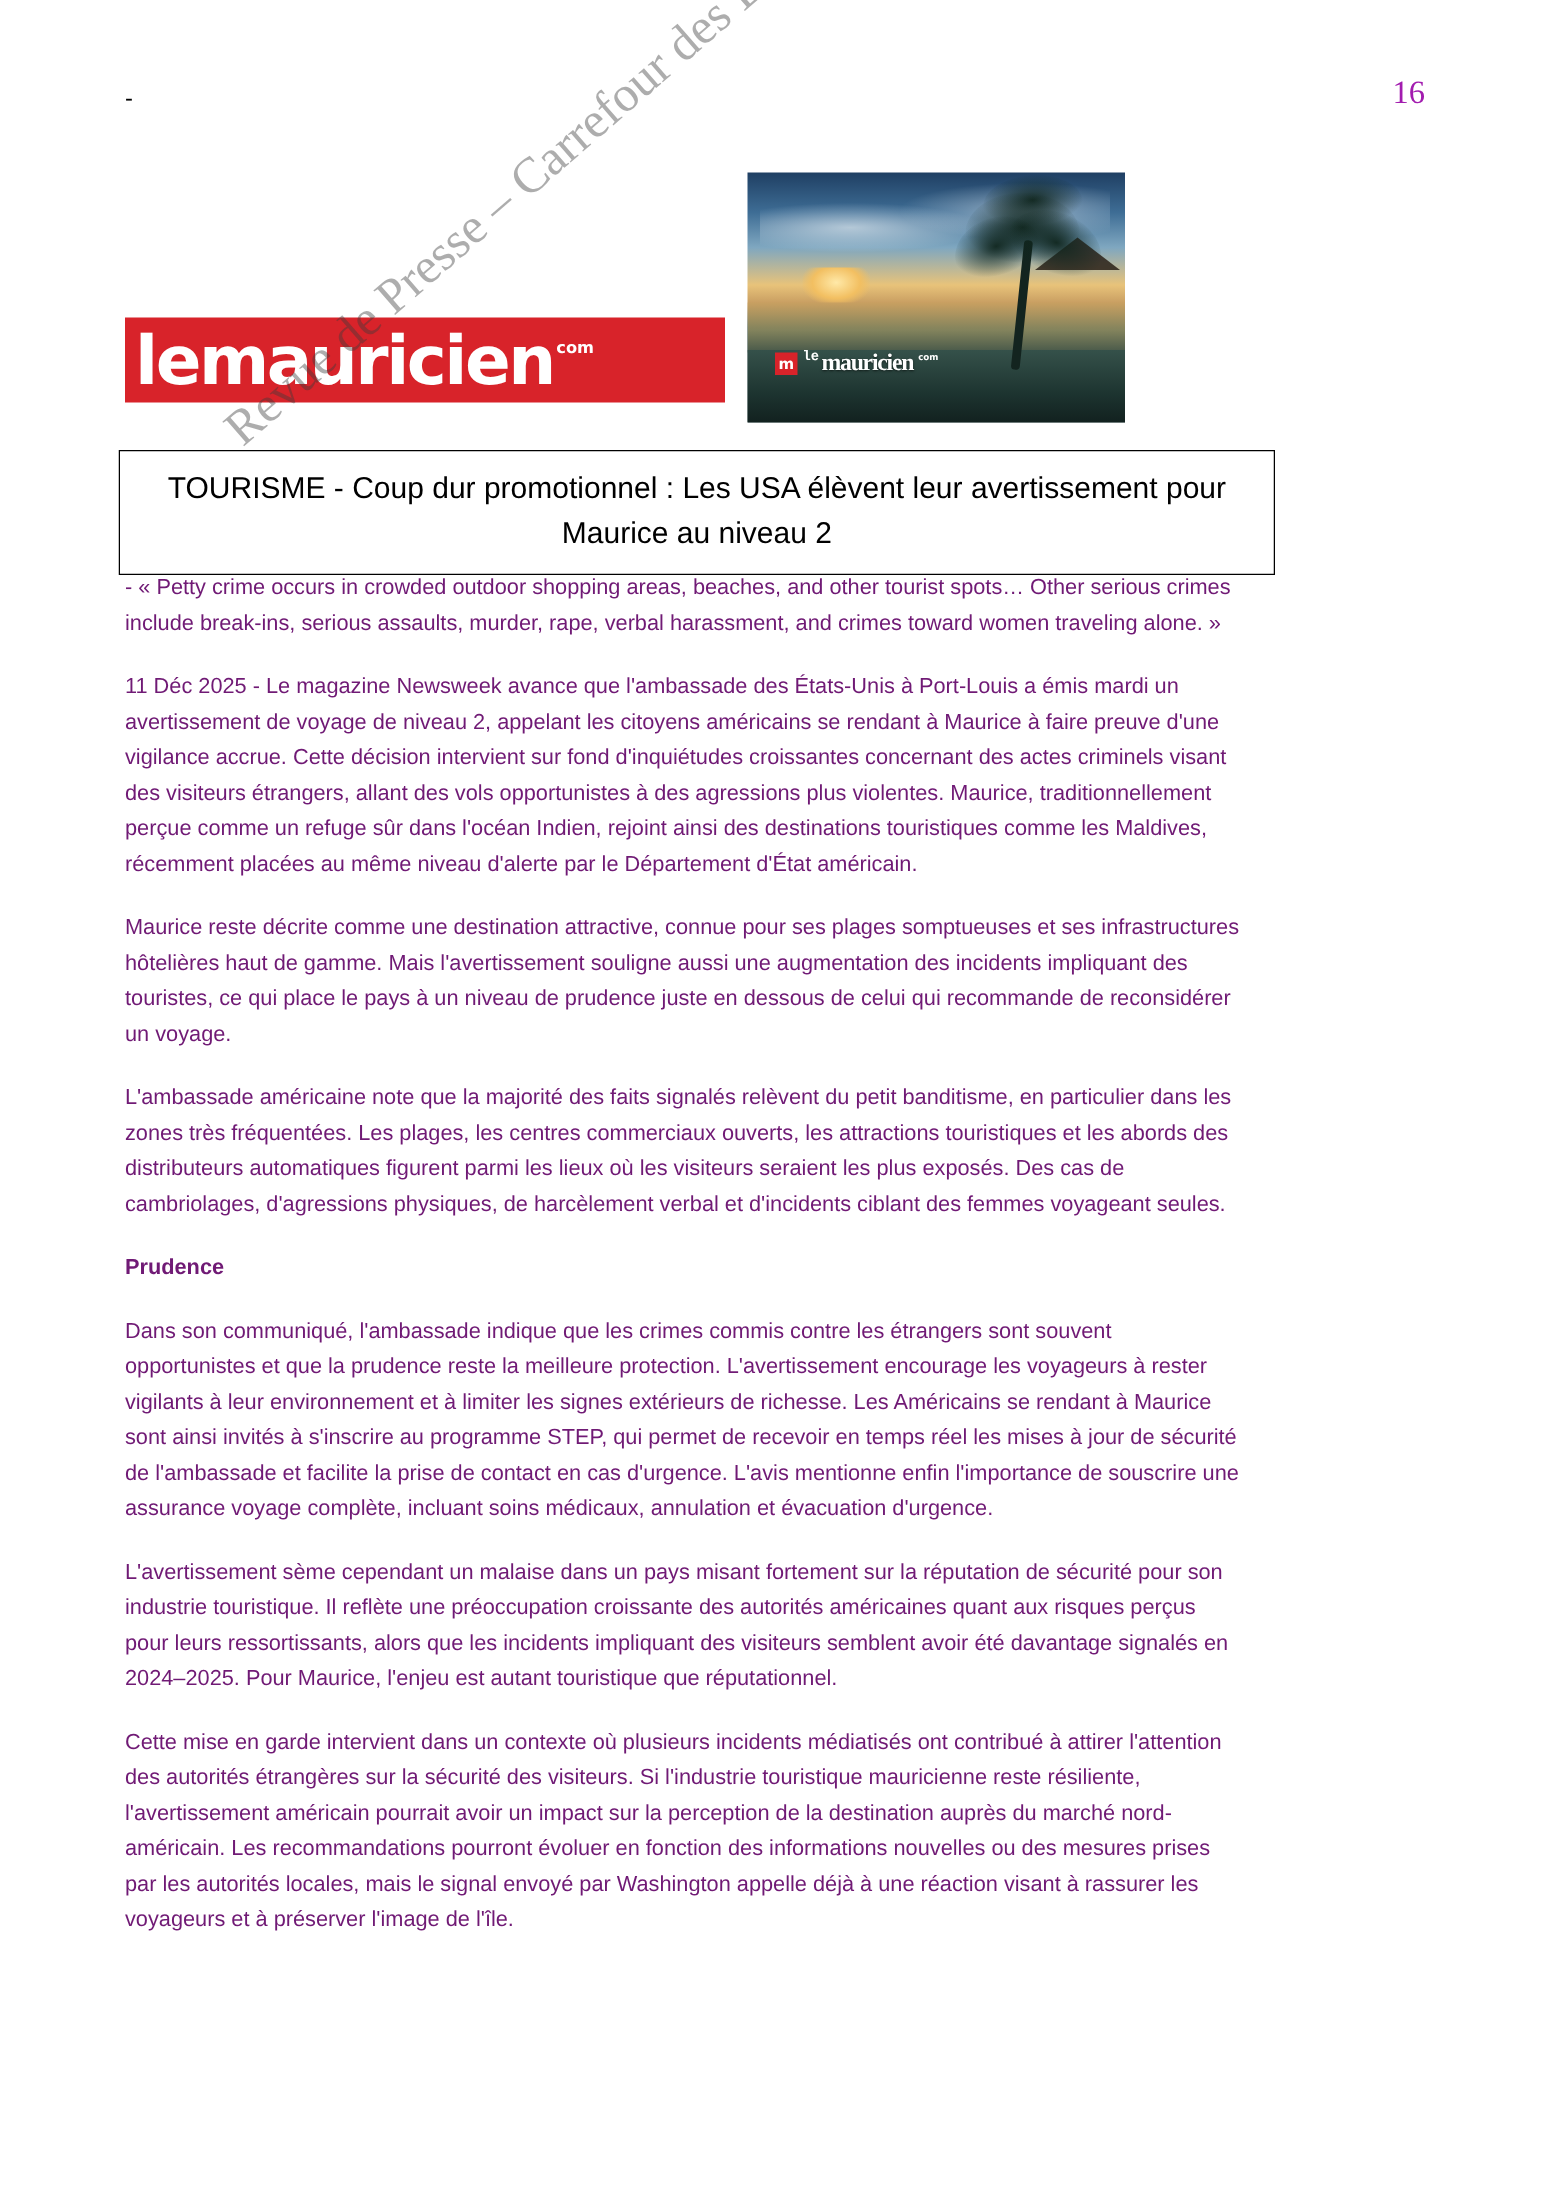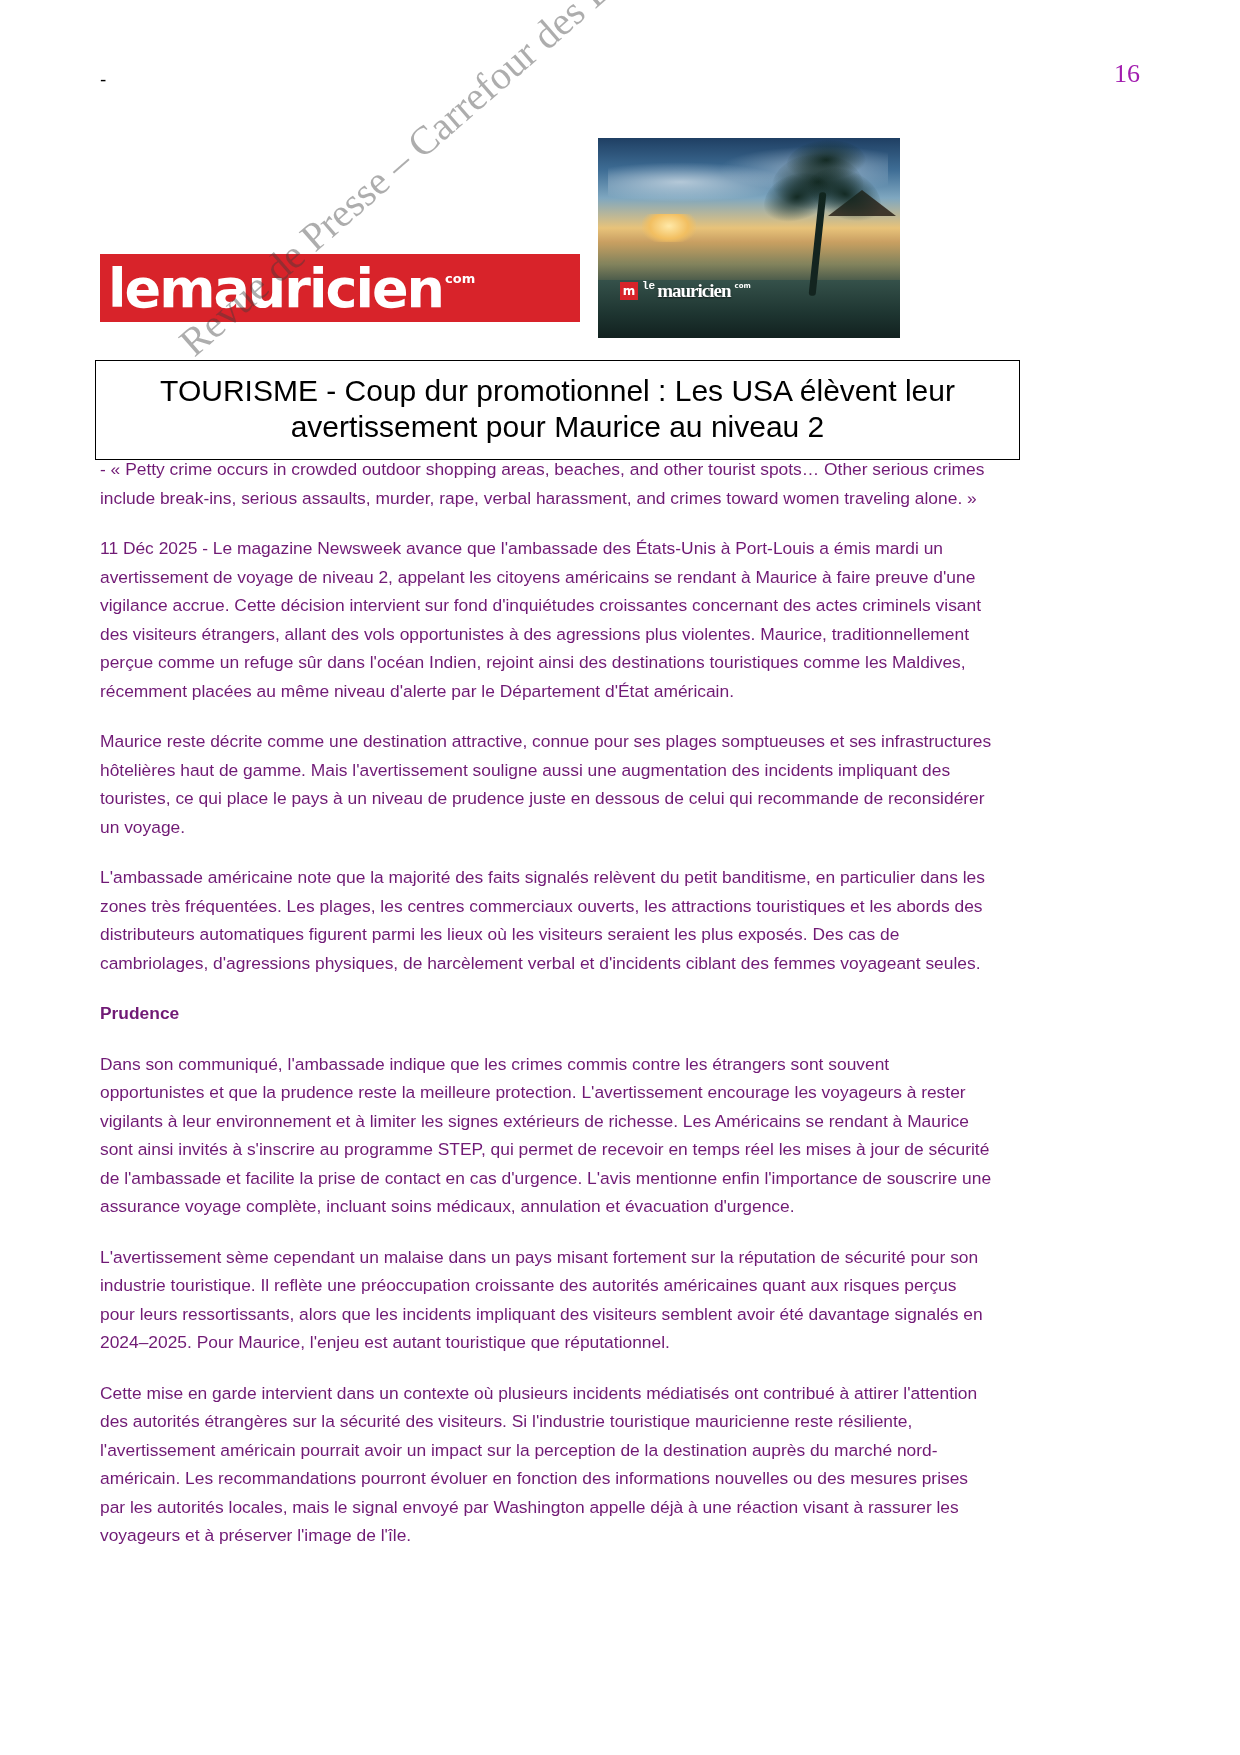--- a/index.html
+++ b/index.html
@@ -230,21 +230,21 @@
   .title-box {
     position: absolute;
     top: 360px;
     left: 95px;
     width: 925px;
     border: 1px solid #000000;
     padding: 12px 30px 14px 30px;
     text-align: center;
   }
   .title-text {
-    font-size: 30px;
+    font-size: 24px;
     line-height: 36px;
     color: #000;
   }
   
   .article {
     position: absolute;
     top: 455px;
     left: 100px;
     width: 895px;
   }

